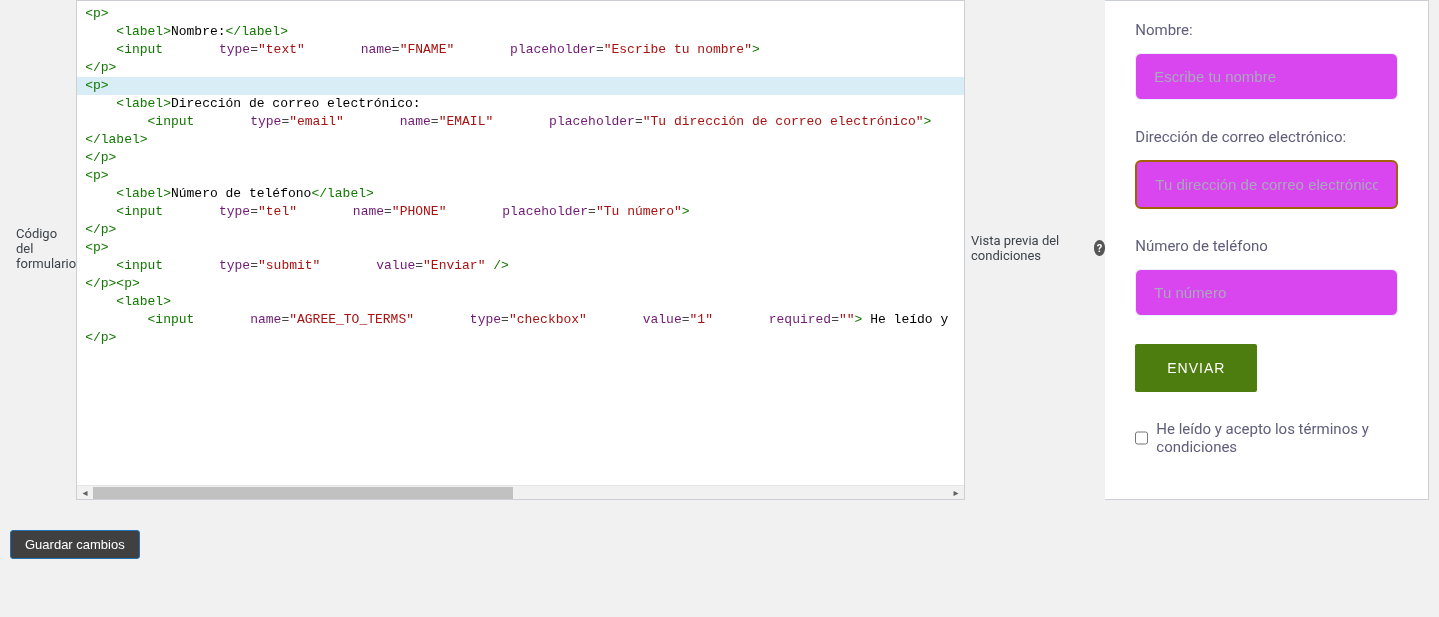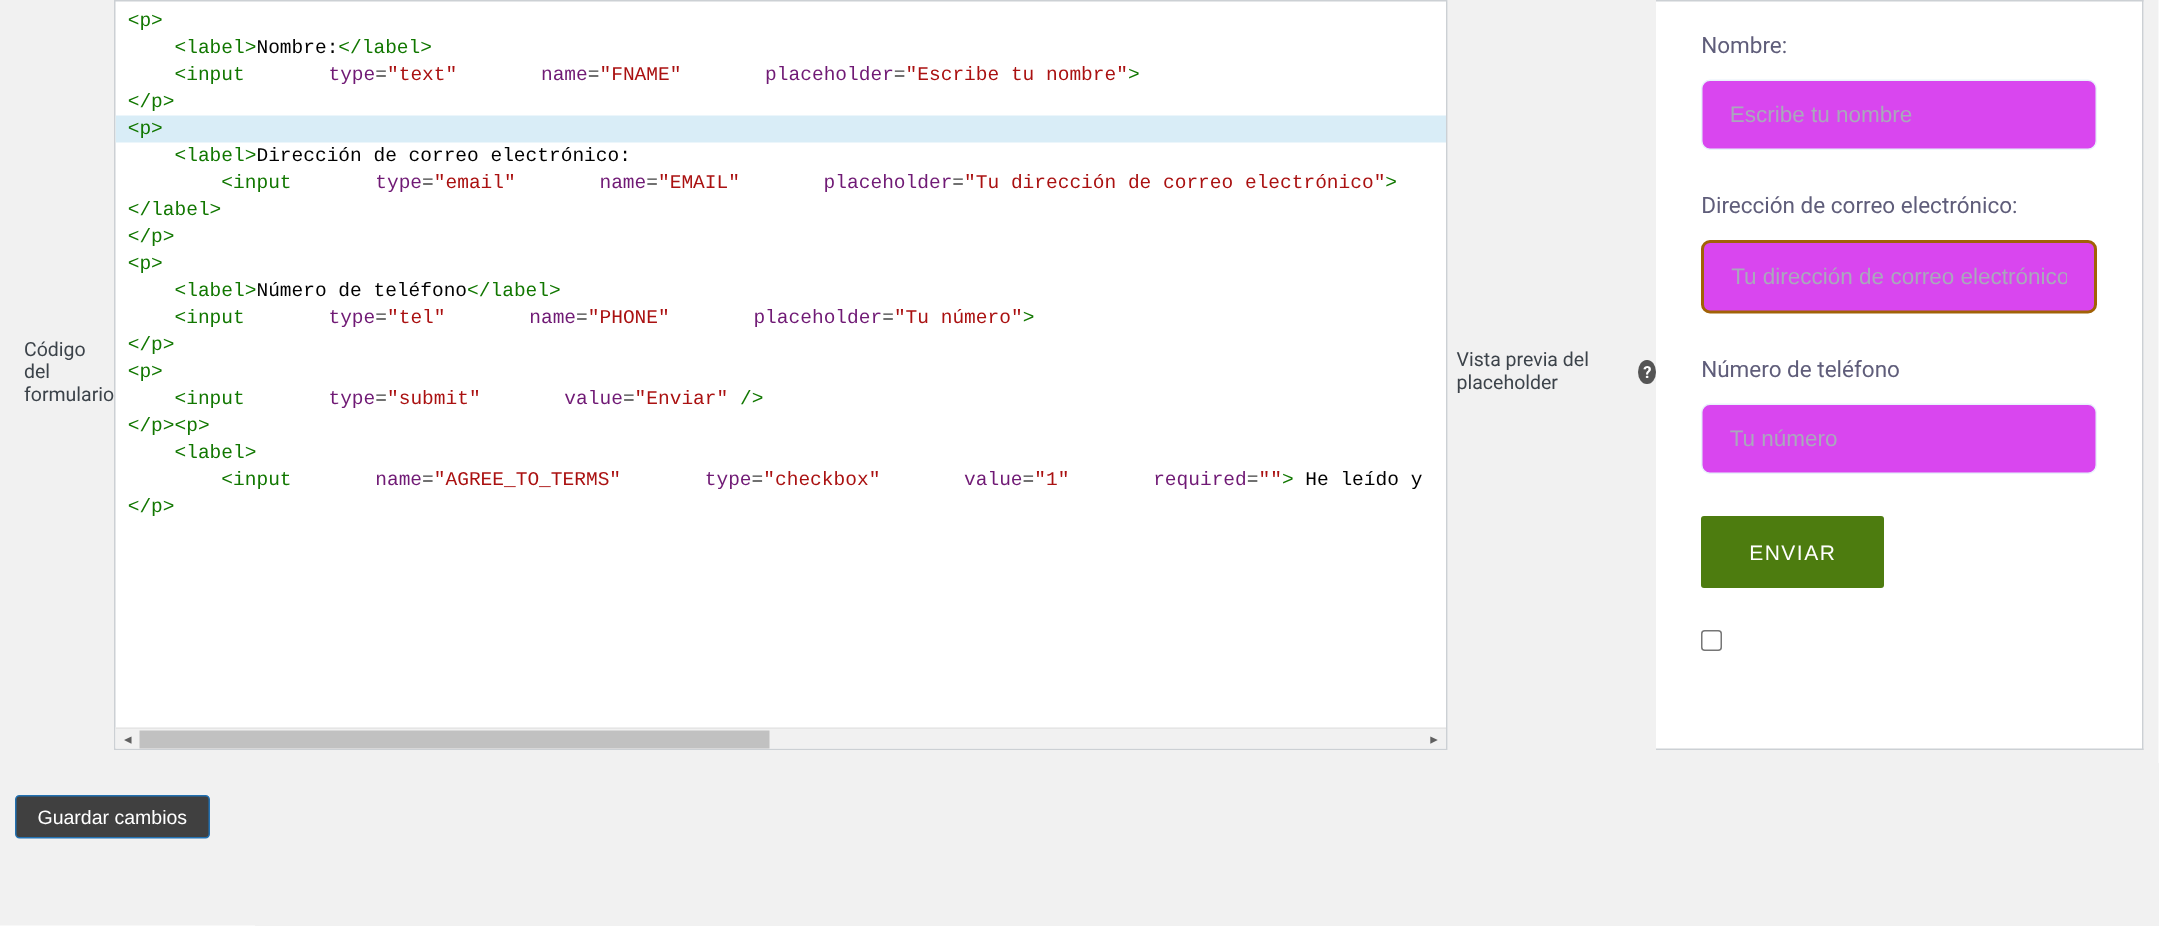--- a/index.html
+++ b/index.html
@@ -175,25 +175,26 @@
       <div class="scrollbar-track">
         <div class="scroll-arrow">◂</div>
         <div class="scroll-thumb"></div>
         <div class="scroll-arrow" style="margin-left:auto">▸</div>
       </div>
     </div>
   </div>
 
   <div class="panel">
     <div class="panel-header">
-      <span>Vista previa del placeholder</span>
+      <span>Vista previa del condiciones</span>
       <span class="help-icon">?</span>
     </div>
     <div class="preview-pane" id="preview-pane"><label class="form-label">Nombre:</label><input type="text" placeholder="Escribe tu nombre" class="form-input" style=""><label class="form-label">Dirección de correo electrónico:</label><input type="email" placeholder="Tu dirección de correo electrónico" class="form-input highlight-field" style=""><label class="form-label">Número de teléfono</label><input type="tel" placeholder="Tu número" class="form-input" style=""><button class="submit-btn">ENVIAR</button><div class="checkbox-row">
           <input type="checkbox" style="">
+          <span>He leído y acepto los términos y condiciones</span>
         </div></div>
   </div>
 
 </div>
 
 <div class="save-button-wrap">
   <button class="save-button">Guardar cambios</button>
 </div>
 
 </body></html>

